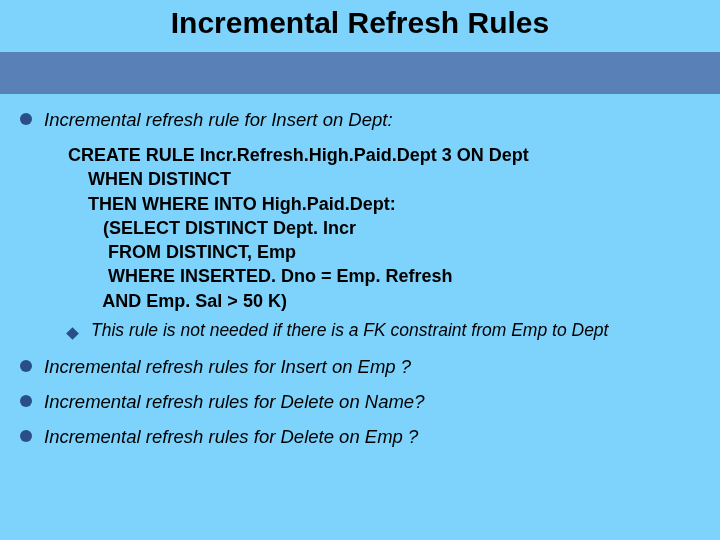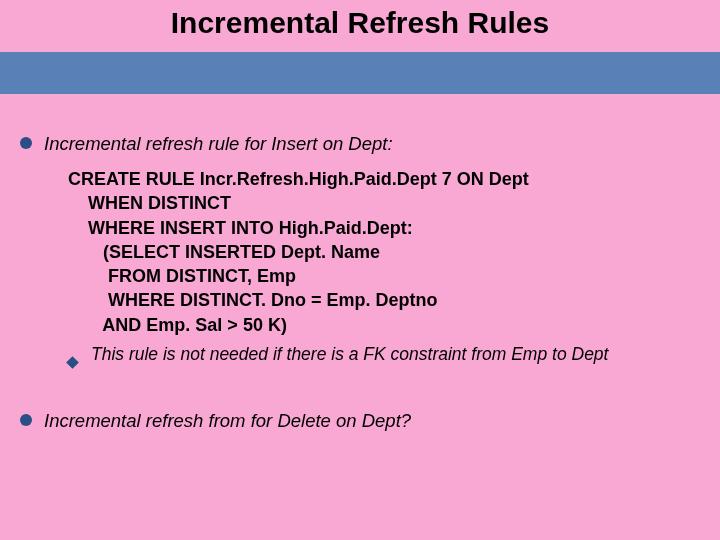--- a/index.html
+++ b/index.html
@@ -8,21 +8,21 @@
     width: 720px;
     height: 540px;
     background: #ffffff;
     font-family: Arial, Helvetica, sans-serif;
     overflow: hidden;
   }
   .slide {
     width: 720px;
     height: 540px;
     position: relative;
-    background: #f9a8d4;
+    background: #7dd3fc;
   }
   .title-bar {
     position: absolute;
     top: 52px;
     left: 0;
     width: 720px;
     height: 42px;
     background: #5a80b8;
   }
   .title {
@@ -42,21 +42,20 @@
     left: 20px;
     width: 680px;
     font-size: 18px;
     color: #000000;
     line-height: 1.35;
   }
   .bullet-row {
     display: flex;
     align-items: flex-start;
     margin-bottom: 4px;
-    margin-top: 24px;
   }
   .bullet-dot {
     width: 12px;
     height: 12px;
     background: #2a4e86;
     border-radius: 50%;
     margin-top: 5px;
     margin-right: 12px;
     flex-shrink: 0;
   }
@@ -72,21 +71,21 @@
     margin-bottom: 6px;
     font-family: Arial, Helvetica, sans-serif;
     font-weight: bold;
     font-size: 18px;
     line-height: 1.35;
     white-space: pre;
     color: #000;
   }
   .sub-bullet-row {
     display: flex;
-    align-items: flex-end;
+    align-items: center;
     margin-left: 48px;
     margin-top: 6px;
     margin-bottom: 12px;
   }
   .diamond {
     width: 9px;
     height: 9px;
     background: #2a4e86;
     transform: rotate(45deg);
     margin-top: 6px;
@@ -110,36 +109,44 @@
   <div class="title-bar"></div>
   <div class="title">Incremental Refresh Rules</div>
 
   <div class="content">
 
     <div class="bullet-row">
       <div class="bullet-dot"></div>
       <div class="bullet-text">Incremental refresh rule for Insert on Dept:</div>
     </div>
 
-    <div class="code-block"><span>CREATE RULE Incr.Refresh.High.Paid.Dept 7 ON Dept</span>
+    <div class="code-block"><span>CREATE RULE Incr.Refresh.High.Paid.Dept 3 ON Dept</span>
 <span>    WHEN DISTINCT</span>
-<span>    WHERE INSERT INTO High.Paid.Dept:</span>
-<span>       (SELECT INSERTED Dept. Name</span>
+<span>    THEN WHERE INTO High.Paid.Dept:</span>
+<span>       (SELECT DISTINCT Dept. Incr</span>
 <span>        FROM DISTINCT, Emp</span>
-<span>        WHERE DISTINCT. Dno = Emp. Deptno</span>
+<span>        WHERE INSERTED. Dno = Emp. Refresh</span>
 <span>       AND Emp. Sal &gt; 50 K)</span></div>
 
     <div class="sub-bullet-row">
       <div class="diamond"></div>
       <div class="sub-text">This rule is not needed if there is a FK constraint from Emp to Dept</div>
     </div>
 
+    <div class="bullet-row">
+      <div class="bullet-dot"></div>
+      <div class="bullet-text">Incremental refresh rules for Insert on Emp ?</div>
+    </div>
     <div class="spacer"></div>
 
     <div class="bullet-row">
       <div class="bullet-dot"></div>
-      <div class="bullet-text">Incremental refresh from for Delete on Dept?</div>
+      <div class="bullet-text">Incremental refresh rules for Delete on Name?</div>
     </div>
     <div class="spacer"></div>
 
+    <div class="bullet-row">
+      <div class="bullet-dot"></div>
+      <div class="bullet-text">Incremental refresh rules for Delete on Emp ?</div>
+    </div>
 
   </div>
 </div>
 
 </body></html>

